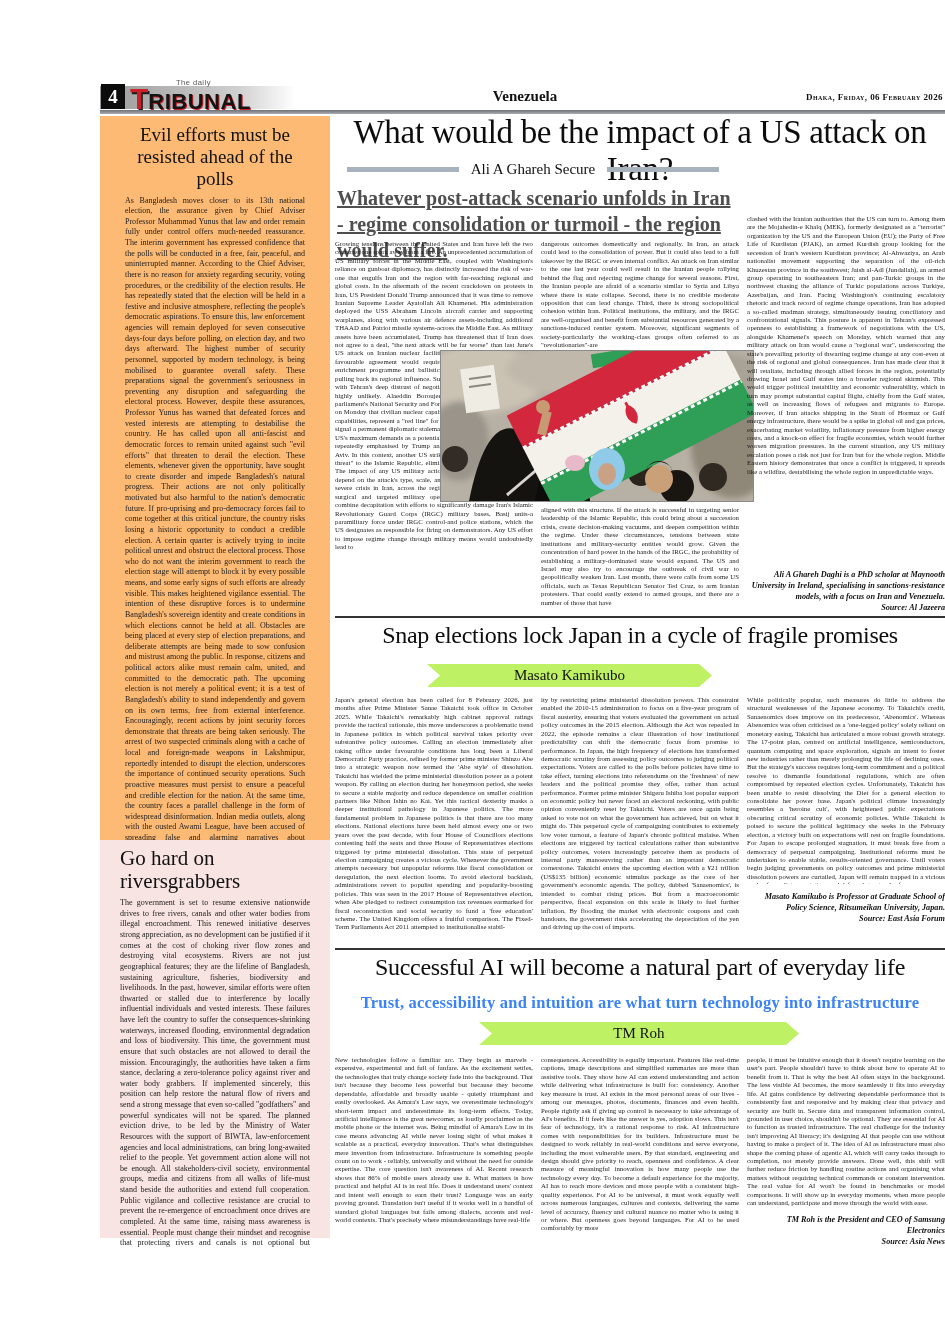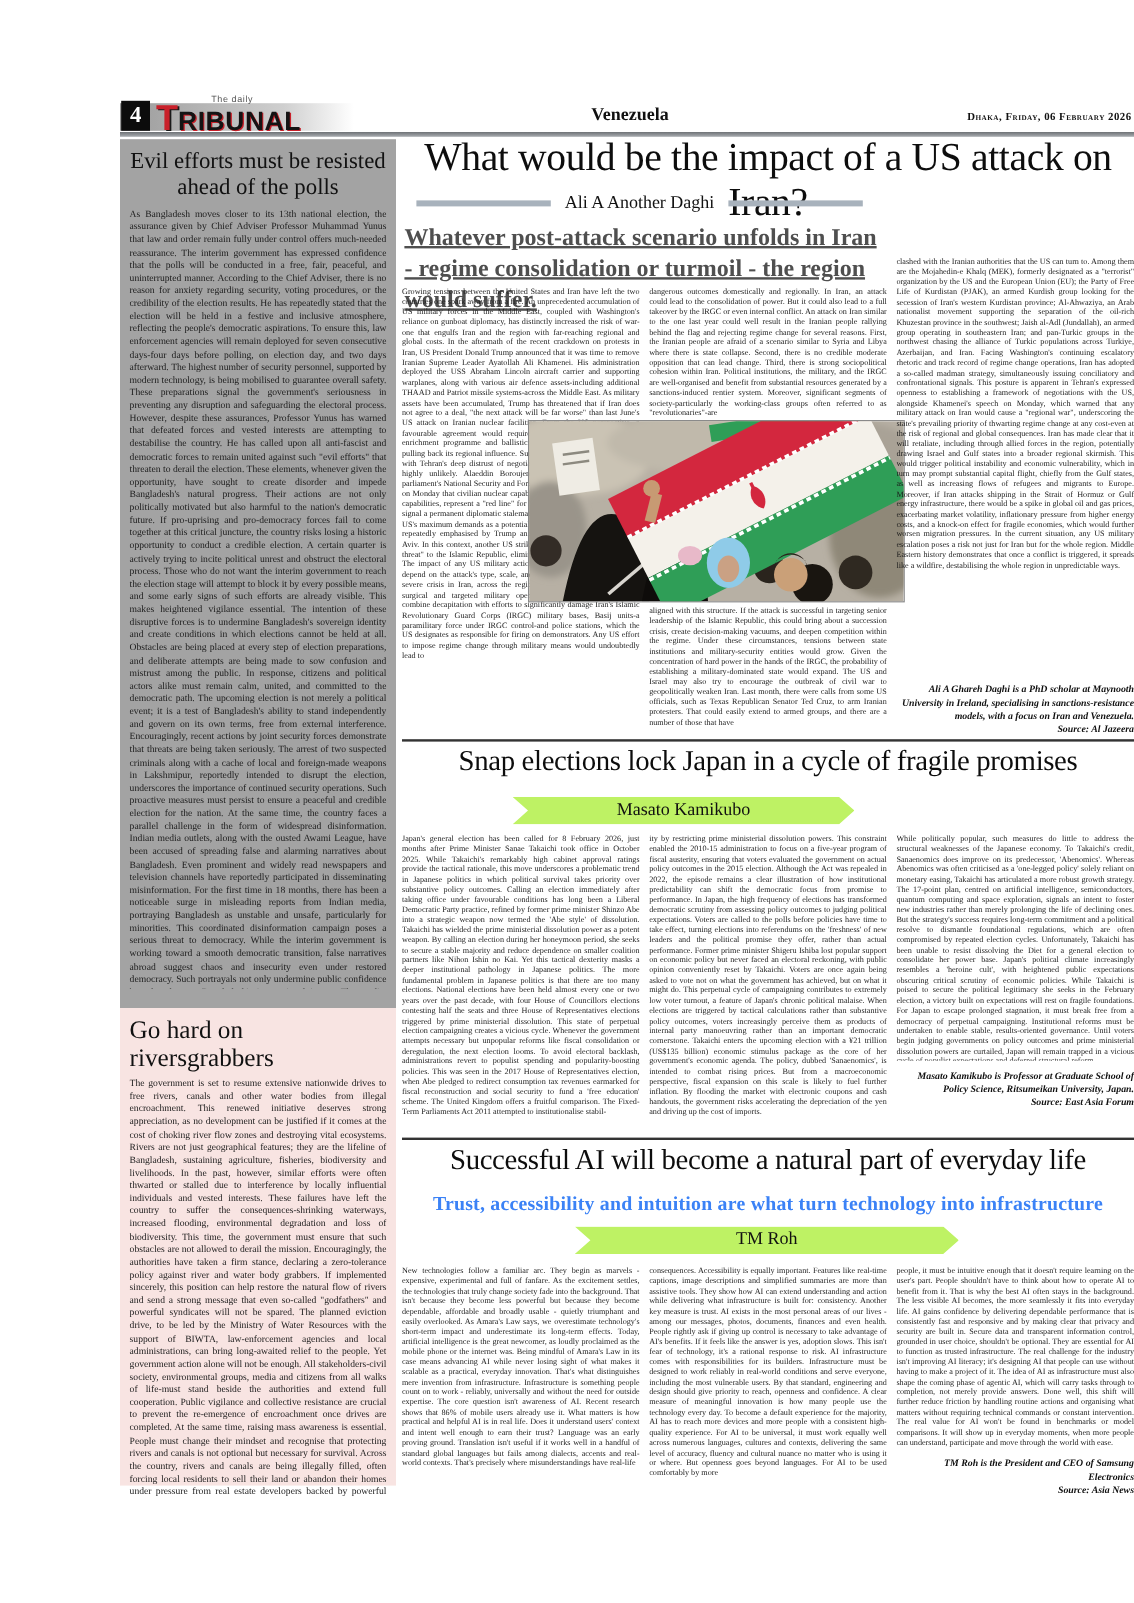--- a/index.html
+++ b/index.html
@@ -19,23 +19,23 @@
   .masthead-rest{font-size:22px;color:#141414;letter-spacing:.5px;text-shadow:1px 1px 0 #c9202a;}
   .section-label{position:absolute;left:335px;top:88px;width:380px;text-align:center;
                  font-size:15px;font-weight:bold;}
   .dateline{position:absolute;right:2px;top:92px;font-size:9px;font-weight:bold;
             font-variant:small-caps;letter-spacing:.4px;}
   .header-rule{position:absolute;left:100px;top:110px;width:845px;height:4px;
                background:linear-gradient(#6e7276,#a9adb1);}
 
   
   .edit-box1{position:absolute;left:100px;top:116px;width:230px;height:850px;
-             background:#a3a3a3;box-sizing:border-box;padding:6px 8px;}
+             background:#fdba74;box-sizing:border-box;padding:6px 25px;}
   .edit-box2{position:absolute;left:100px;top:840px;width:230px;height:398px;
-             background:#f8e4e2;box-sizing:border-box;padding:6px 8px;}
+             background:#f8e4e2;box-sizing:border-box;padding:6px 20px;}
   .edit-title1{font-size:19px;text-align:center;line-height:1.15;margin:2px 0 6px 0;}
   .edit-title2{font-size:21px;text-align:left;line-height:1.1;margin:1px 0 5px 0;}
   .edit-body{font-size:8px;line-height:1.33;text-align:justify;color:#1b1b1b;overflow:hidden;}
   .edit-box1 .edit-body{height:650px;}
   .edit-box2 .edit-body{height:352px;}
 
   
   .bodytext{font-size:6.8px;line-height:1.24;text-align:justify;color:#1c1c1c;overflow:hidden;}
   .lead-headline{position:absolute;left:0;top:0;width:610px;text-align:center;
                  font-size:33px;letter-spacing:-.3px;color:#0d0d0d;}
@@ -103,21 +103,21 @@
   </div>
   <div class="edit-box2">
     <div class="edit-title2">Go hard on riversgrabbers</div>
     <div class="edit-body">The government is set to resume extensive nationwide drives to free rivers, canals and other water bodies from illegal encroachment. This renewed initiative deserves strong appreciation, as no development can be justified if it comes at the cost of choking river flow zones and destroying vital ecosystems. Rivers are not just geographical features; they are the lifeline of Bangladesh, sustaining agriculture, fisheries, biodiversity and livelihoods. In the past, however, similar efforts were often thwarted or stalled due to interference by locally influential individuals and vested interests. These failures have left the country to suffer the consequences-shrinking waterways, increased flooding, environmental degradation and loss of biodiversity. This time, the government must ensure that such obstacles are not allowed to derail the mission. Encouragingly, the authorities have taken a firm stance, declaring a zero-tolerance policy against river and water body grabbers. If implemented sincerely, this position can help restore the natural flow of rivers and send a strong message that even so-called "godfathers" and powerful syndicates will not be spared. The planned eviction drive, to be led by the Ministry of Water Resources with the support of BIWTA, law-enforcement agencies and local administrations, can bring long-awaited relief to the people. Yet government action alone will not be enough. All stakeholders-civil society, environmental groups, media and citizens from all walks of life-must stand beside the authorities and extend full cooperation. Public vigilance and collective resistance are crucial to prevent the re-emergence of encroachment once drives are completed. At the same time, raising mass awareness is essential. People must change their mindset and recognise that protecting rivers and canals is not optional but necessary for survival. Across the country, rivers and canals are being illegally filled, often forcing local residents to sell their land or abandon their homes under pressure from real estate developers backed by powerful interests. This cannot be allowed to continue. Healthy rivers ensure improved water quality, preserve flora and fauna, and support predictable water flow for crops and fishing-key pillars of food security and human existence. Alarmingly, studies show that around 19,000 of the country's 24,000 kilometres of waterways have disappeared since independence due to rampant grabbing and filling. Only about 5,000 kilometres now remain. This grim reality demands uncompromising action. Freeing rivers from encroachers is not merely an administrative task; it is a national imperative.</div>
   </div>
 
   <div class="iran">
     <div class="lead-headline">What would be the impact of a US attack on Iran?</div>
     <div class="byline-row">
       <span class="byline-bar"></span>
-      <span class="byline-name">Ali A Another Daghi</span>
+      <span class="byline-name">Ali A Ghareh Secure</span>
       <span class="byline-bar"></span>
     </div>
     <div class="standfirst">Whatever post-attack scenario unfolds in Iran - regime consolidation or turmoil - the region would suffer.</div>
 
     <div class="bodytext iran-col1">Growing tensions between the United States and Iran have left the two countries one spark away from a fire. An unprecedented accumulation of US military forces in the Middle East, coupled with Washington's reliance on gunboat diplomacy, has distinctly increased the risk of war-one that engulfs Iran and the region with far-reaching regional and global costs. In the aftermath of the recent crackdown on protests in Iran, US President Donald Trump announced that it was time to remove Iranian Supreme Leader Ayatollah Ali Khamenei. His administration deployed the USS Abraham Lincoln aircraft carrier and supporting warplanes, along with various air defence assets-including additional THAAD and Patriot missile systems-across the Middle East. As military assets have been accumulated, Trump has threatened that if Iran does not agree to a deal, "the next attack will be far worse" than last June's US attack on Iranian nuclear facilities. From the US perspective, a favourable agreement would require Iran to demolish its nuclear enrichment programme and ballistic missile capabilities, while also pulling back its regional influence. Such maximum demands, combined with Tehran's deep distrust of negotiations with the US, make a deal highly unlikely. Alaeddin Boroujerdi, a member of the Iranian parliament's National Security and Foreign Policy Commission, clarified on Monday that civilian nuclear capability, as well as missile and drone capabilities, represent a "red line" for Tehran. This does not necessarily signal a permanent diplomatic stalemate. However, Tehran interprets the US's maximum demands as a potential threat of regime change-a notion repeatedly emphasised by Trump and hawks in Washington and Tel Aviv. In this context, another US strike would represent an "existential threat" to the Islamic Republic, eliminating any incentive for restraint. The impact of any US military action against Iran would principally depend on the attack's type, scale, and targets, potentially triggering a severe crisis in Iran, across the region, and globally. Trump favours surgical and targeted military operations, which would probably combine decapitation with efforts to significantly damage Iran's Islamic Revolutionary Guard Corps (IRGC) military bases, Basij units-a paramilitary force under IRGC control-and police stations, which the US designates as responsible for firing on demonstrators. Any US effort to impose regime change through military means would undoubtedly lead to</div>
 
     <div class="iran-col2">
       <div class="bodytext iran-col2-top">dangerous outcomes domestically and regionally. In Iran, an attack could lead to the consolidation of power. But it could also lead to a full takeover by the IRGC or even internal conflict. An attack on Iran similar to the one last year could well result in the Iranian people rallying behind the flag and rejecting regime change for several reasons. First, the Iranian people are afraid of a scenario similar to Syria and Libya where there is state collapse. Second, there is no credible moderate opposition that can lead change. Third, there is strong sociopolitical cohesion within Iran. Political institutions, the military, and the IRGC are well-organised and benefit from substantial resources generated by a sanctions-induced rentier system. Moreover, significant segments of society-particularly the working-class groups often referred to as "revolutionaries"-are</div>
       <svg class="iran-photo" viewBox="0 0 312 150" preserveAspectRatio="none" xmlns="http://www.w3.org/2000/svg">
         <defs>

